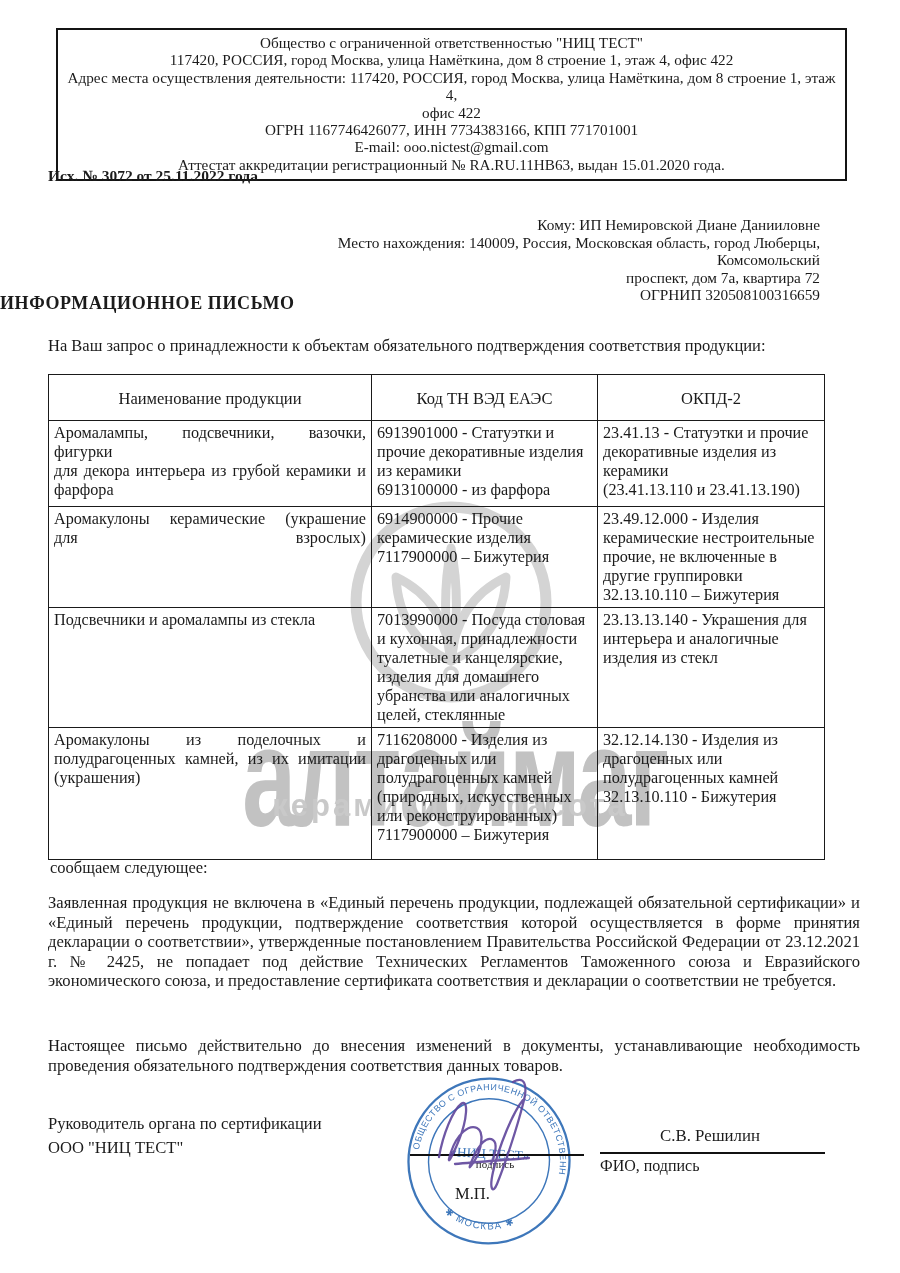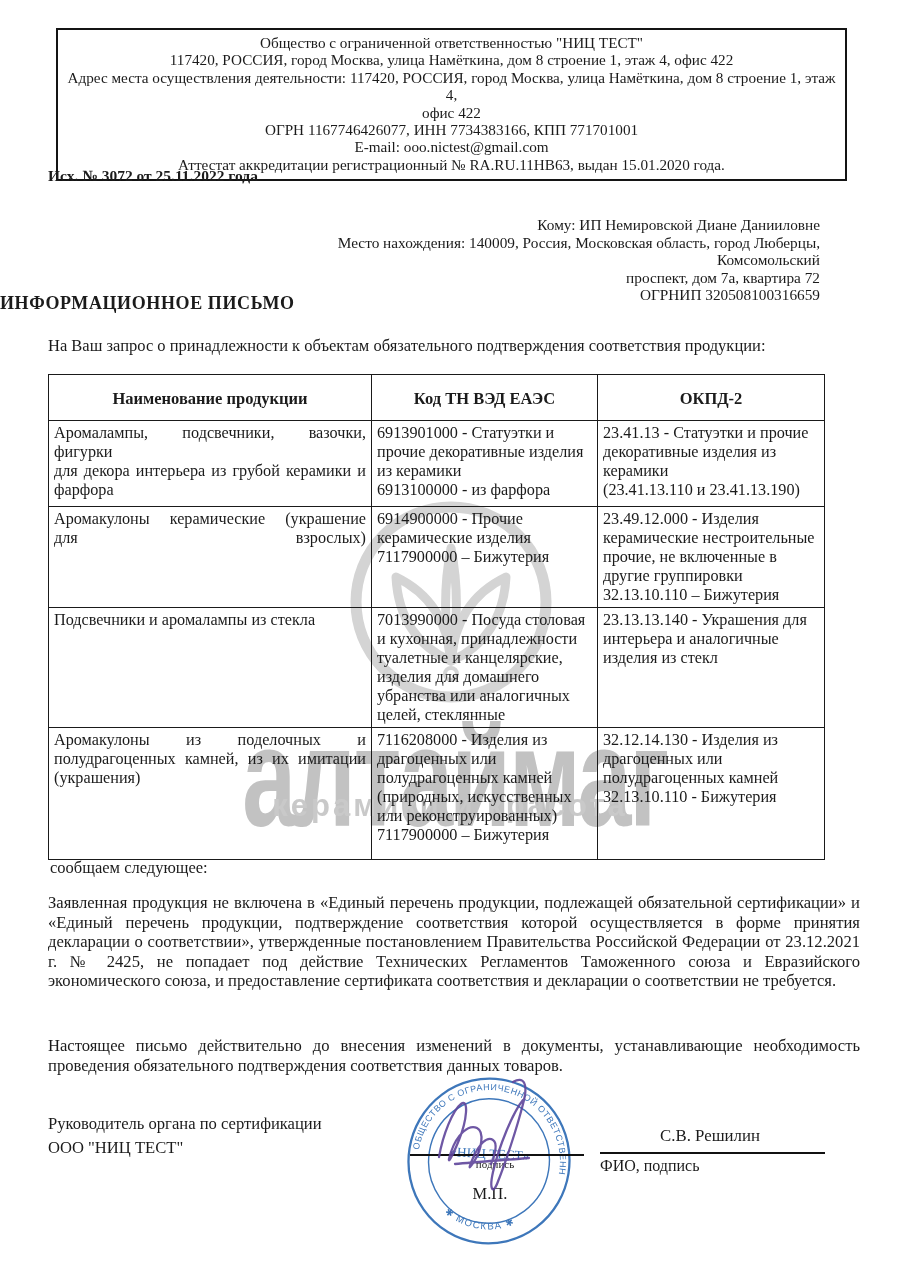--- a/index.html
+++ b/index.html
@@ -24,38 +24,38 @@
               padding:4px 6px 6px 6px;text-align:center;font-size:15.2px;line-height:17.4px;}
   .ref{left:48px;top:167px;font-weight:bold;font-size:15.5px;}
   .recipient{left:250px;top:216px;width:570px;text-align:right;font-size:15.3px;line-height:17.6px;}
   .title{left:0;top:293px;width:900px;text-align:left;font-weight:bold;font-size:18px;letter-spacing:.6px;margin:0;}
   .intro{left:48px;top:336px;width:810px;font-size:16.5px;}
 
   table.prod{left:48px;top:374px;border-collapse:collapse;table-layout:fixed;}
   table.prod{position:absolute;z-index:2;}
   .prod th,.prod td{border:1.8px solid #1a1a1a;vertical-align:top;
                     font-size:16.2px;line-height:19px;padding:3px 5px 2px 5px;}
-  .prod th{font-weight:bold;text-align:center;vertical-align:middle;height:40px;font-size:16.5px;}
+  .prod th{font-weight:normal;text-align:center;vertical-align:middle;height:40px;font-size:16.5px;}
   .c1{width:312px;} .c2{width:215px;} .c3{width:216px;}
   .pre{white-space:pre-line;}
   .just{text-align:justify;text-align-last:justify;}
   .r1 td{height:80px;} .r2 td{height:92px;} .r3 td{height:108px;} .r4 td{height:126px;}
 
   .lead{left:50px;top:858px;font-size:16.5px;}
   .para{left:48px;top:0;width:812px;font-size:16.6px;line-height:19.6px;
         text-align:justify;margin:0;}
   .p1{top:893px;}
   .p2{top:1036px;}
 
   .sig-left{left:48px;top:1112px;font-size:16.6px;line-height:24px;}
   .stamp{left:398px;top:1070px;width:182px;height:182px;z-index:3;opacity:.92;transform:rotate(9deg);}
   .autograph{left:425px;top:1072px;width:150px;height:135px;z-index:5;opacity:.9;}
   .sign-line{left:410px;top:1154px;width:174px;border-top:2px solid #111;z-index:4;}
   .sign-label{left:440px;top:1158px;width:110px;text-align:center;font-size:11px;z-index:4;}
-  .mp{left:455px;top:1184px;width:70px;text-align:center;font-size:16.5px;z-index:4;}
+  .mp{left:455px;top:1184px;width:70px;text-align:left;font-size:16.5px;z-index:4;}
   .fio{left:600px;top:1126px;width:220px;text-align:center;font-size:16.8px;}
   .fio-line{left:600px;top:1152px;width:225px;border-top:2px solid #111;}
   .fio-label{left:600px;top:1157px;width:225px;text-align:left;font-size:16px;}
 </style>
 </head>
 <body>
 
 <div class="page">
 
   <svg class="wm wm-logo" viewBox="0 0 212 212">

